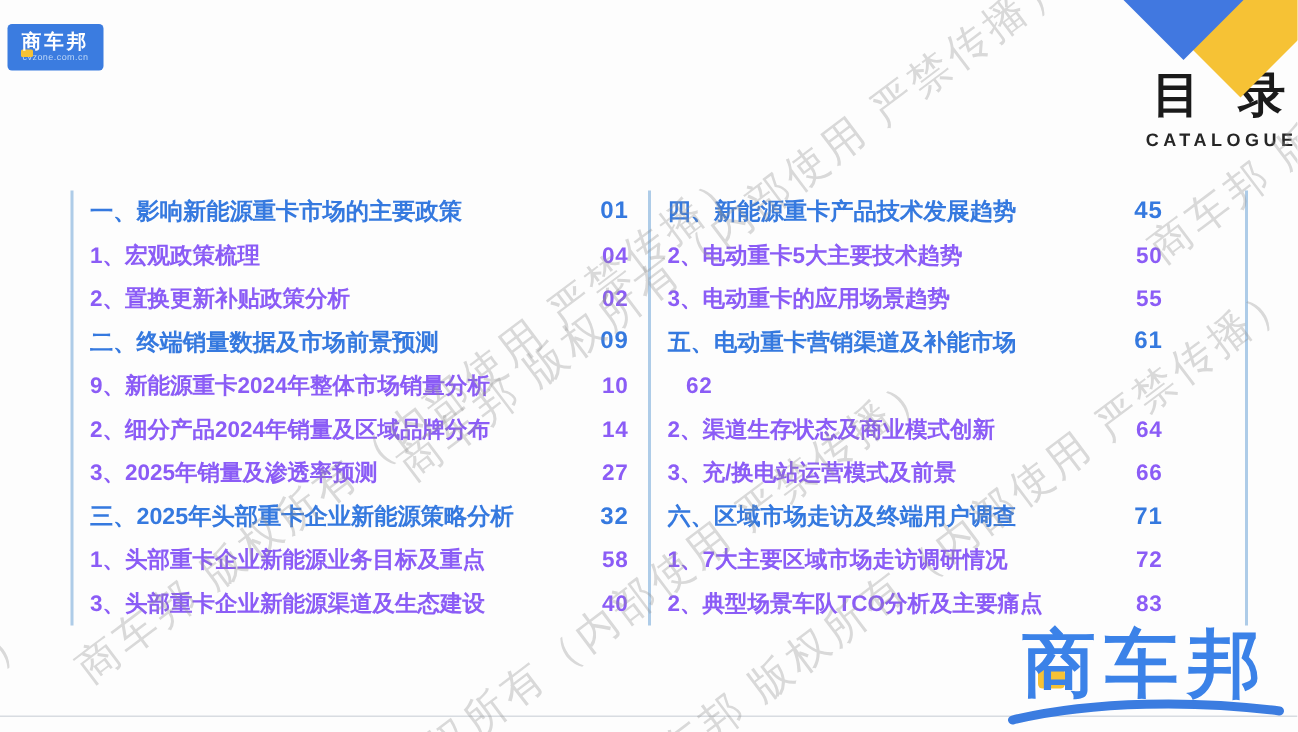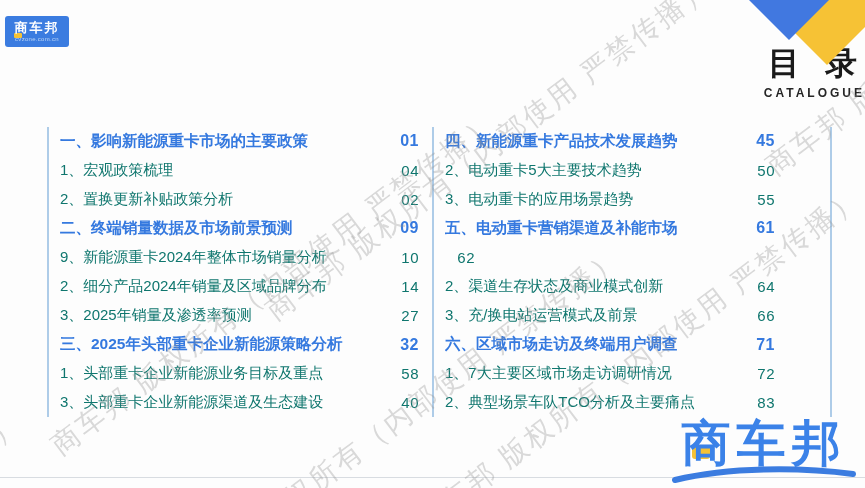--- a/index.html
+++ b/index.html
@@ -47,21 +47,21 @@
   .toc{position:absolute;left:47px;top:127px;width:785px;height:290px;z-index:4;}
   .vline{position:absolute;top:0;bottom:0;width:2px;background:#aecce8;}
   .vline.l{left:0;}
   .vline.m{left:385px;}
   .vline.r{right:0;}
   .col{position:absolute;top:1px;bottom:1px;display:flex;flex-direction:column;justify-content:space-between;}
   .col.left{left:2px;width:381px;}
   .col.right{left:387px;width:352px;}
   .toc-row{
     display:flex;align-items:center;height:26px;
-    padding:0 11px;font-size:15px;color:#0f766e;font-weight:400;
+    padding:0 11px;font-size:15px;color:#8b5cf6;font-weight:700;
   }
   .toc-row .toc-label{flex:1 1 auto;white-space:nowrap;overflow:hidden;}
   .toc-row .toc-page{flex:0 0 auto;text-align:right;min-width:30px;letter-spacing:.5px;}
   .toc-row.section{color:#3579df;font-weight:800;font-size:15.5px;}
   .toc-row.section .toc-page{font-size:16px;}
 
   
   .footer-line{position:absolute;left:0;right:0;bottom:10px;height:1px;background:#d8dce1;z-index:2;}
   .logo-large{position:absolute;right:5px;bottom:4px;width:192px;text-align:center;z-index:8;}
   .logo-large .name{

